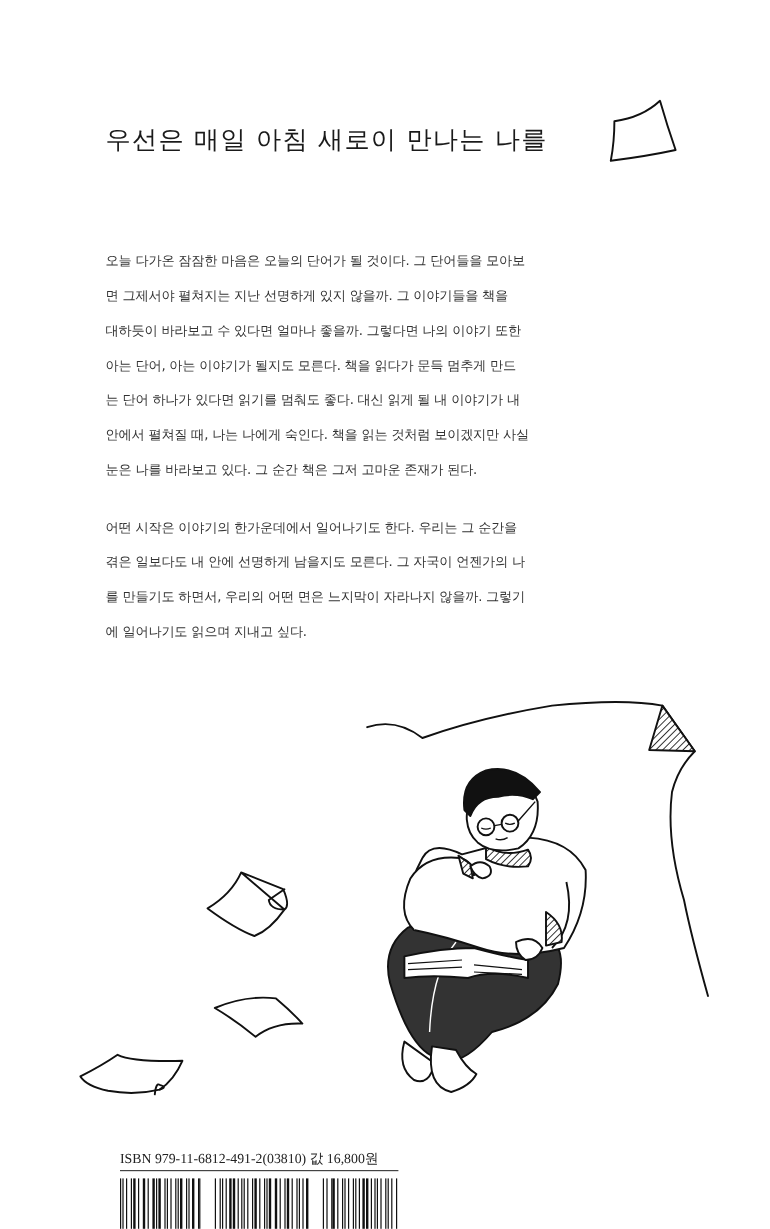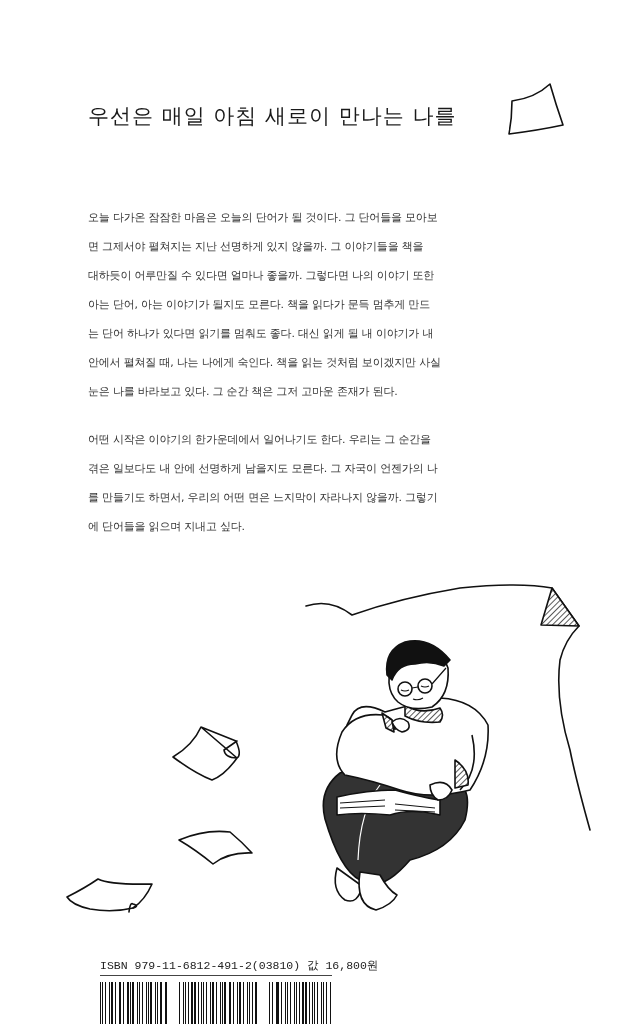--- a/index.html
+++ b/index.html
@@ -16,51 +16,51 @@
   .body-text {
     position: absolute; left: 88px; width: 470px;
     font-size: 11px; line-height: 29px; color: #333; letter-spacing: -0.2px;
   }
   .body-text div { white-space: nowrap; }
   #para1 { top: 203px; }
   #para2 { top: 425px; }
   .illus { position: absolute; left: 0; top: 0; width: 642px; height: 1024px; pointer-events: none; }
   .isbn-line {
     position: absolute; left: 100px; top: 958px; width: 232px;
-    font-family: Liberation Mono, monospace; font-size: 11.5px; color: #222;
+    font-family: Liberation Serif, serif; font-size: 11.5px; color: #222;
     border-bottom: 1px solid #444; padding-bottom: 2px; white-space: nowrap;
   }
   .barcode {
     position: absolute; left: 100px; top: 982px; width: 232px; height: 42px;
     display: flex; align-items: stretch;
   }
   .barcode span { display: block; background: #111; height: 100%; }
 </style>
 </head>
 <body>
 
 <div class="headline">
   <div>우선은 매일 아침 새로이 만나는 나를</div>
 </div>
 
 <div class="body-text" id="para1">
   <div>오늘 다가온 잠잠한 마음은 오늘의 단어가 될 것이다. 그 단어들을 모아보</div>
   <div>면 그제서야 펼쳐지는 지난 선명하게 있지 않을까. 그 이야기들을 책을</div>
-  <div>대하듯이 어루만질 수 있다면 얼마나 좋을까. 그렇다면 나의 이야기 또한</div>
+  <div>대하듯이 바라보고 수 있다면 얼마나 좋을까. 그렇다면 나의 이야기 또한</div>
   <div>아는 단어, 아는 이야기가 될지도 모른다. 책을 읽다가 문득 멈추게 만드</div>
   <div>는 단어 하나가 있다면 읽기를 멈춰도 좋다. 대신 읽게 될 내 이야기가 내</div>
   <div>안에서 펼쳐질 때, 나는 나에게 숙인다. 책을 읽는 것처럼 보이겠지만 사실</div>
   <div>눈은 나를 바라보고 있다. 그 순간 책은 그저 고마운 존재가 된다.</div>
 </div>
 
 <div class="body-text" id="para2">
   <div>어떤 시작은 이야기의 한가운데에서 일어나기도 한다. 우리는 그 순간을</div>
   <div>겪은 일보다도 내 안에 선명하게 남을지도 모른다. 그 자국이 언젠가의 나</div>
   <div>를 만들기도 하면서, 우리의 어떤 면은 느지막이 자라나지 않을까. 그렇기</div>
-  <div>에 단어들을 읽으며 지내고 싶다.</div>
+  <div>에 일어나기도 읽으며 지내고 싶다.</div>
 </div>
 
 <svg class="illus" viewBox="0 0 642 1024" xmlns="http://www.w3.org/2000/svg">
   <defs>
     <pattern id="hatch" width="4" height="4" patternUnits="userSpaceOnUse" patternTransform="rotate(45)">
       <rect width="4" height="4" fill="#fff"></rect>
       <line x1="0" y1="0" x2="0" y2="4" stroke="#111" stroke-width="1.4"></line>
     </pattern>
   </defs>
   <g fill="none" stroke="#111" stroke-width="1.6" stroke-linecap="round" stroke-linejoin="round">

